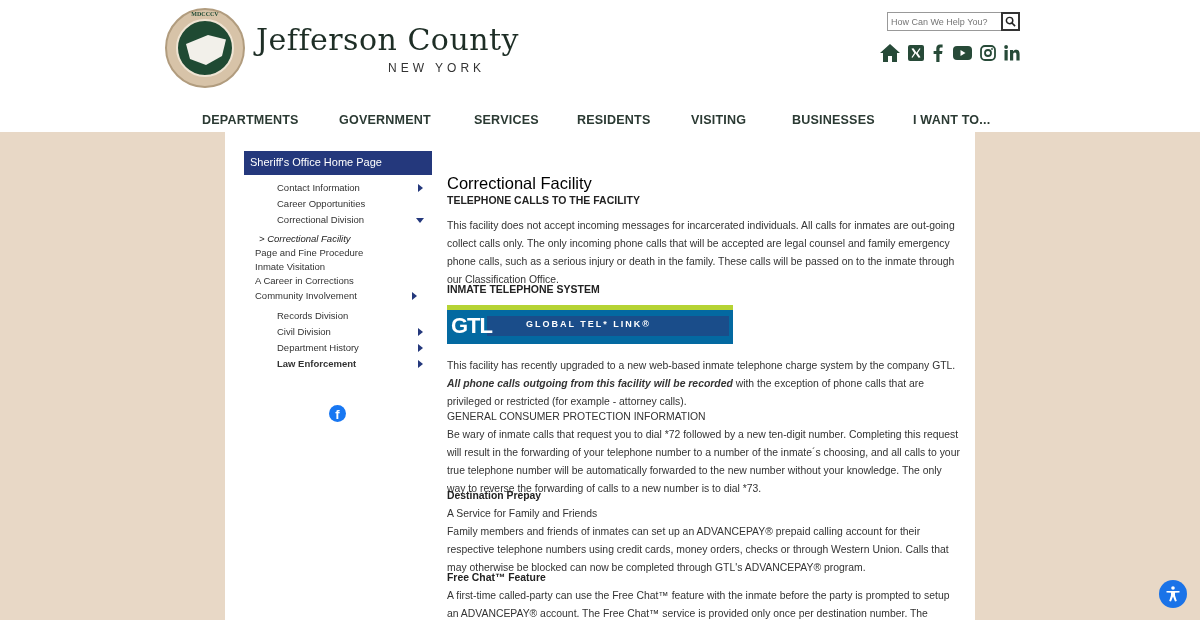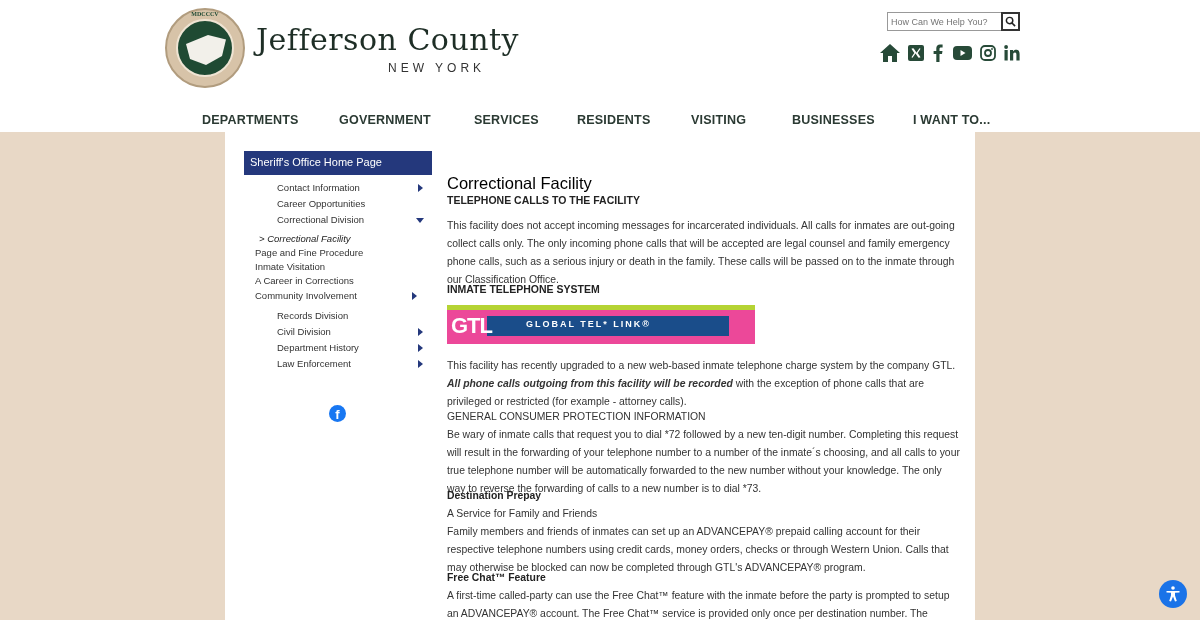--- a/index.html
+++ b/index.html
@@ -34,21 +34,21 @@
   .arrow-r { position: absolute; width: 0; height: 0; border-top: 4px solid transparent; border-bottom: 4px solid transparent;
     border-left: 5px solid #24387c; }
   .arrow-d { position: absolute; width: 0; height: 0; border-left: 4px solid transparent; border-right: 4px solid transparent;
     border-top: 5px solid #24387c; }
   .fb-side { position: absolute; left: 104px; top: 273px; width: 17px; height: 17px; border-radius: 50%; background: #1877f2;
     color: #fff; font-weight: bold; font-size: 13px; text-align: center; line-height: 19px; font-family: "Liberation Sans", sans-serif; overflow: hidden; }
   .content { position: absolute; left: 222px; top: 0; width: 515px; }
   .h1 { position: absolute; left: 0; top: 42px; font-size: 16.5px; color: #000000; white-space: nowrap; }
   .h2 { position: absolute; left: 0; font-weight: bold; font-size: 10.5px; color: #222; white-space: nowrap; }
   .p { position: absolute; left: 0; width: 515px; font-size: 10.4px; line-height: 18px; color: #333; }
-  .gtl { position: absolute; left: 0; top: 173px; width: 308px; height: 39px; background: #ec4899; }
+  .gtl { position: absolute; left: 0; top: 173px; width: 286px; height: 39px; background: #0369a1; }
   .gtl .lime { position: absolute; left: 0; top: 0; width: 100%; height: 5px; background: #b5d334; }
   .gtl .stripe { position: absolute; left: 40px; top: 11px; width: 242px; height: 20px; background: #1a4d8a; }
   .gtl .gt { position: absolute; left: 4px; top: 8px; font-size: 22px; font-weight: bold; color: #fff; letter-spacing: -1px; }
   .gtl .txt { position: absolute; left: 79px; top: 14px; font-size: 9px; font-weight: bold; color: #fff; letter-spacing: 2px; }
   .access { position: absolute; left: 1159px; top: 580px; width: 28px; height: 28px; border-radius: 50%; background: #1a73e8;
     display: flex; align-items: center; justify-content: center; }
 </style>
 </head>
 <body>
 
@@ -138,21 +138,21 @@
   <div class="arrow-r" style="left:187px;top:160px;"></div>
 
   <div class="side-item" style="top:178px;">Records Division</div>
 
   <div class="side-item" style="top:194px;">Civil Division</div>
   <div class="arrow-r" style="left:193px;top:196px;"></div>
 
   <div class="side-item" style="top:210px;">Department History</div>
   <div class="arrow-r" style="left:193px;top:212px;"></div>
 
-  <div class="side-item" style="top:226px;">Law Enforcement</div>
+  <div class="side-item" style="top:226px;font-weight:bold;">Law Enforcement</div>
   <div class="arrow-r" style="left:193px;top:228px;"></div>
 
   <div class="fb-side">f</div>
 
   <div class="content">
     <div class="h1">Correctional Facility</div>
 
     <div class="h2" style="top:62px;">TELEPHONE CALLS TO THE FACILITY</div>
     <div class="p" style="top:85px;">This facility does not accept incoming messages for incarcerated individuals. All calls for inmates are out-going collect calls only. The only incoming phone calls that will be accepted are legal counsel and family emergency phone calls, such as a serious injury or death in the family. These calls will be passed on to the inmate through our Classification Office.</div>
 

